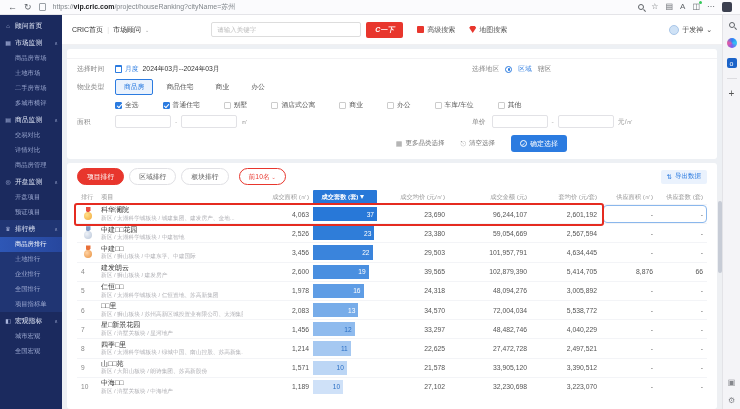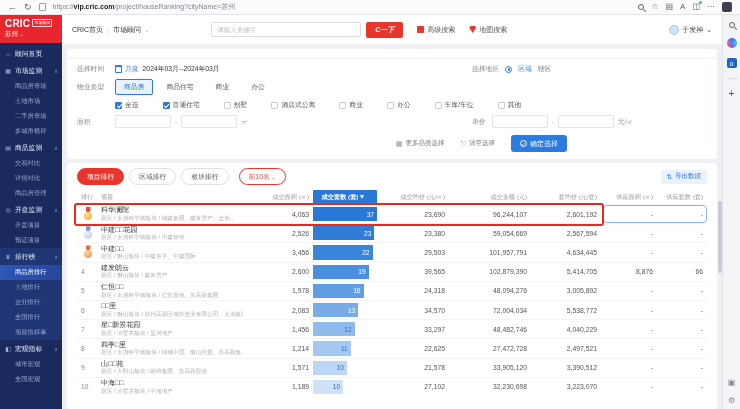--- a/index.html
+++ b/index.html
@@ -165,27 +165,20 @@
       <span class="cicon">A</span>
       <span class="cicon">◫<span class="ext-dot"></span></span>
       <span class="cicon">⋯</span>
       <span class="chrome-avatar"></span>
     </span>
   </div>
 
   <div class="app">
 
     <aside class="sidebar">
-      <div class="logo">
-        <div class="logo-top">
-          <span class="brand">CRIC</span>
-          <span class="brand-tag">市场顾问</span>
-        </div>
-        <div class="city"><span>苏州</span> <span class="caret">⌄</span></div>
-      </div>
       <nav class="snav" id="snav">
           <div class="sgroup">
             <div class="sec">
               <span class="sec-icon">⌂</span>
               <span>顾问首页</span>
             </div>
           </div>
           <div class="sgroup">
             <div class="sec">
               <span class="sec-icon">▦</span>

